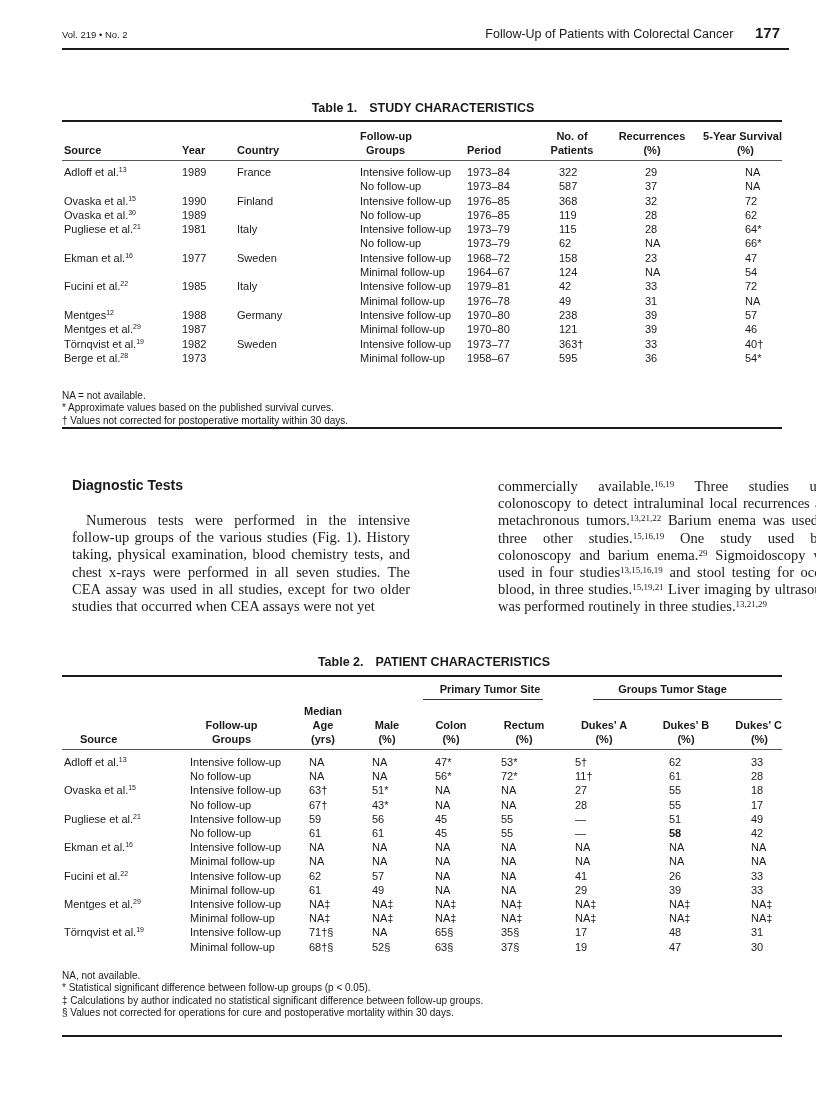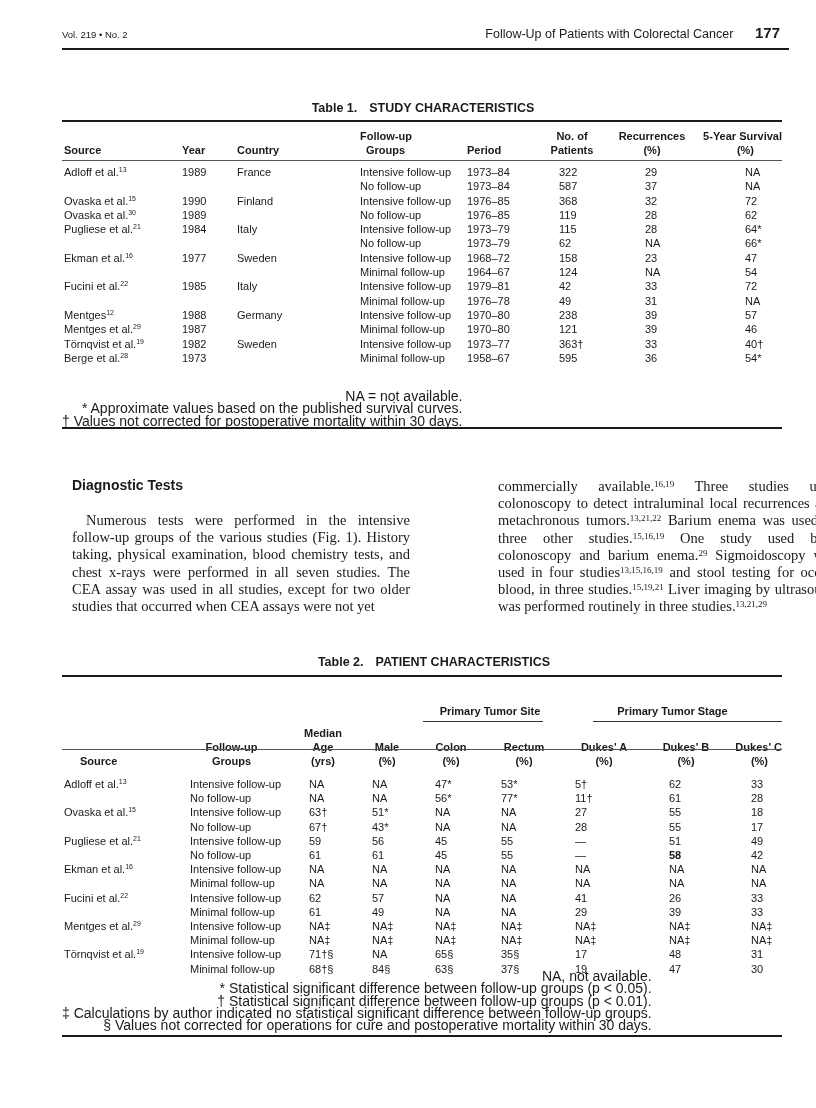--- a/index.html
+++ b/index.html
@@ -13,21 +13,21 @@
   .thin { height: 1px; background: #555; }
   .thick { height: 2px; }
   .tbl-title { position: absolute; left: 0; width: 816px; text-align: center; font-weight: bold; font-size: 12.5px; }
   .tbl-title .label { margin-right: 12px; padding-left: 30px; }
   table { border-collapse: collapse; position: absolute; left: 62px; width: 720px; font-size: 11px; }
   td, th { padding: 0; white-space: nowrap; }
   th { font-weight: bold; font-size: 11px; line-height: 14px; vertical-align: bottom; text-align: center; }
   sup { font-size: 7px; vertical-align: 4px; line-height: 0; }
   .t1 td { line-height: 14.3px; height: 14.3px; }
   .t2 td { line-height: 14.2px; height: 14.2px; }
-  .notes { position: absolute; left: 62px; font-size: 14px; line-height: 12.3px; text-align: right; }
+  .notes { position: absolute; left: 62px; font-size: 10px; line-height: 12.3px; }
   .notes div { white-space: nowrap; }
   .section-head { position: absolute; left: 72px; top: 477px; font-weight: bold; font-size: 14px; }
   .col-text { position: absolute; font-family: "Liberation Serif", serif; font-size: 14.5px; line-height: 17.2px; text-align: justify; width: 338px; }
   .col-text p { margin: 0; }
   .grp-line { border-top: 1px solid #333; display: block; margin: 3px 6px 0 6px; }
 </style>
 </head>
 <body>
 
 <div class="abs hdr-left">Vol. 219 • No. 2</div>
@@ -101,21 +101,21 @@
         <td><span>1989</span></td>
         <td><span></span></td>
         <td style="padding-left:38px;"><span>No follow-up</span></td>
         <td><span>1976–85</span></td>
         <td style="padding-left:22px;"><span>119</span></td>
         <td style="padding-left:38px;"><span>28</span></td>
         <td style="padding-left:48px;"><span>62</span></td>
       </tr>
       <tr>
         <td style="padding-left:2px;"><span>Pugliese et al.</span><sup>21</sup></td>
-        <td><span>1984</span></td>
+        <td><span>1981</span></td>
         <td><span>Italy</span></td>
         <td style="padding-left:38px;"><span>Intensive follow-up</span></td>
         <td><span>1973–79</span></td>
         <td style="padding-left:22px;"><span>115</span></td>
         <td style="padding-left:38px;"><span>28</span></td>
         <td style="padding-left:48px;"><span>64*</span></td>
       </tr>
       <tr>
         <td style="padding-left:2px;"><span></span></td>
         <td><span></span></td>
@@ -222,37 +222,37 @@
 </div>
 <div class="col-text" style="left:460px; top:478px;margin-left:38px;">
   <p id="right-col-para"><span>commercially available.</span><sup style="font-size: 9px;">16,19</sup><span> Three studies used colonoscopy to detect intraluminal local recurrences and metachronous tumors.</span><sup style="font-size: 9px;">13,21,22</sup><span> Barium enema was used in three other studies.</span><sup style="font-size: 9px;">15,16,19</sup><span> One study used both colonoscopy and barium enema.</span><sup style="font-size: 9px;">29</sup><span> Sigmoidoscopy was used in four studies</span><sup style="font-size: 9px;">13,15,16,19</sup><span> and stool testing for occult blood, in three studies.</span><sup style="font-size: 9px;">15,19,21</sup><span> Liver imaging by ultrasound was performed routinely in three studies.</span><sup style="font-size: 9px;">13,21,29</sup></p>
 </div>
 
 <div class="tbl-title" style="top:655px;margin-left:11px;">
   <span class="label">Table 2.</span><span>PATIENT CHARACTERISTICS</span>
 </div>
 <div class="rule thick" style="top:675px;"></div>
 
-<table class="t2" style="top:704px;">
+<table class="t2" style="top:682px;">
   <colgroup>
     <col style="width:112px">
       <col style="width:115px">
       <col style="width:68px">
       <col style="width:60px">
     <col style="width:68px">
       <col style="width:78px">
       <col style="width:82px">
       <col style="width:82px">
       <col style="width:55px">
   </colgroup>
   <thead>
     <tr>
       <th colspan="4"></th>
       <th colspan="2" style="vertical-align:top; padding-bottom:4px;"><span>Primary Tumor Site</span><span class="grp-line" style="margin-right:20px;"></span></th>
-      <th colspan="3" style="vertical-align:top; padding-bottom:4px;"><span>Primary Tumor Stage</span><span class="grp-line" style="margin-left:30px; margin-right:0;"></span></th>
+      <th colspan="3" style="vertical-align:top; padding-bottom:4px;"><span>Groups Tumor Stage</span><span class="grp-line" style="margin-left:30px; margin-right:0;"></span></th>
     </tr>
     <tr>
       <th style="text-align:left; padding-left:18px;"><span>Source</span></th>
       <th><span>Follow-up</span><br><span>Groups</span></th>
       <th><span>Median</span><br><span>Age</span><br><span>(yrs)</span></th>
       <th><span>Male</span><br><span>(%)</span></th>
       <th><span>Colon</span><br><span>(%)</span></th>
       <th><span>Rectum</span><br><span>(%)</span></th>
       <th><span>Dukes' A</span><br><span>(%)</span></th>
       <th><span>Dukes' B</span><br><span>(%)</span></th>
@@ -270,21 +270,21 @@
         <td style="padding-left: 12px; padding-top: 9px;"><span>5†</span></td>
         <td style="padding-left: 24px; padding-top: 9px;"><span>62</span></td>
         <td style="padding-left: 24px; padding-top: 9px;"><span>33</span></td>
       </tr>
       <tr>
         <td style="padding-left:2px;"><span></span></td>
         <td style="padding-left:16px;"><span>No follow-up</span></td>
         <td style="padding-left:20px;"><span>NA</span></td>
         <td style="padding-left:15px;"><span>NA</span></td>
         <td style="padding-left:18px;"><span>56*</span></td>
-        <td style="padding-left:16px;"><span>77*</span></td>
+        <td style="padding-left:16px;"><span>72*</span></td>
         <td style="padding-left:12px;"><span>11†</span></td>
         <td style="padding-left:24px;"><span>61</span></td>
         <td style="padding-left:24px;"><span>28</span></td>
       </tr>
       <tr>
         <td style="padding-left:2px;"><span>Ovaska et al.</span><sup>15</sup></td>
         <td style="padding-left:16px;"><span>Intensive follow-up</span></td>
         <td style="padding-left:20px;"><span>63†</span></td>
         <td style="padding-left:15px;"><span>51*</span></td>
         <td style="padding-left:18px;"><span>NA</span></td>
@@ -400,33 +400,32 @@
         <td style="padding-left:18px;"><span>65§</span></td>
         <td style="padding-left:16px;"><span>35§</span></td>
         <td style="padding-left:12px;"><span>17</span></td>
         <td style="padding-left:24px;"><span>48</span></td>
         <td style="padding-left:24px;"><span>31</span></td>
       </tr>
       <tr>
         <td style="padding-left:2px;"><span></span></td>
         <td style="padding-left:16px;"><span>Minimal follow-up</span></td>
         <td style="padding-left:20px;"><span>68†§</span></td>
-        <td style="padding-left:15px;"><span>84§</span></td>
+        <td style="padding-left:15px;"><span>52§</span></td>
         <td style="padding-left:18px;"><span>63§</span></td>
         <td style="padding-left:16px;"><span>37§</span></td>
         <td style="padding-left:12px;"><span>19</span></td>
         <td style="padding-left:24px;"><span>47</span></td>
         <td style="padding-left:24px;"><span>30</span></td>
       </tr>
     </tbody>
 </table>
 
 <div class="notes" style="top:970px;">
   <div>NA, not available.</div>
   <div>* Statistical significant difference between follow-up groups (p &lt; 0.05).</div>
-  <div>† Statistical significant difference between follow-up groups (p &lt; 0.01).</div>
   <div>‡ Calculations by author indicated no statistical significant difference between follow-up groups.</div>
   <div>§ Values not corrected for operations for cure and postoperative mortality within 30 days.</div>
 </div>
 <div class="rule thick" style="top:1035px;"></div>
 
 <div class="rule thin" style="top: 160px;"></div>
 <div class="rule thin" style="top: 749px;"></div>
 
 </body></html>

